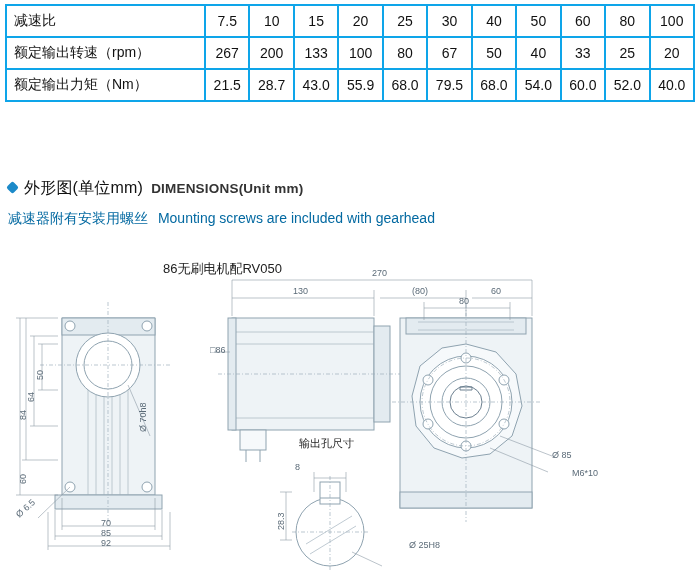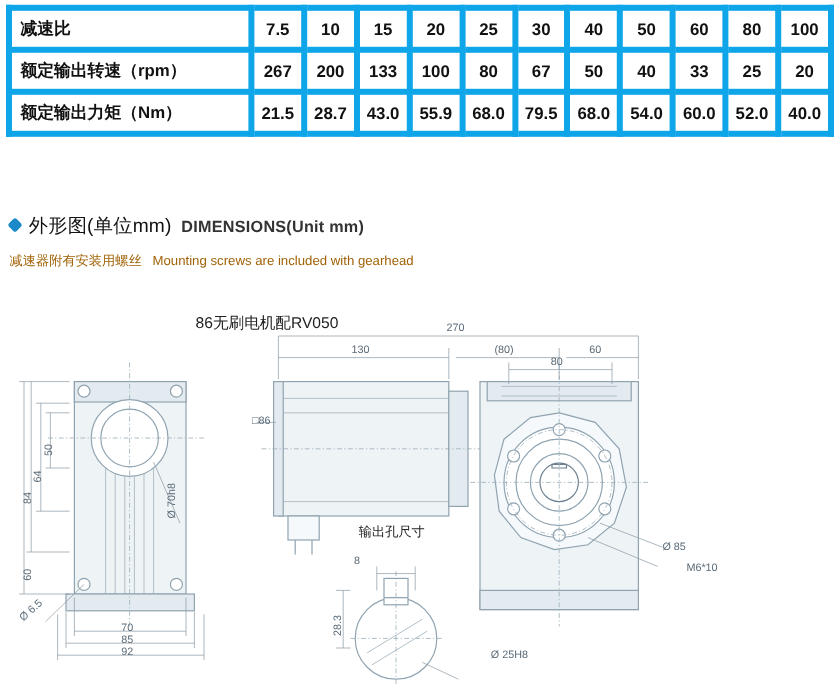--- a/index.html
+++ b/index.html
@@ -17,27 +17,26 @@
   }
 
   
   .spec-table {
     border-collapse: collapse;
     width: 690px;
     margin: 4px 0 0 5px;
     table-layout: fixed;
   }
   .spec-table td {
-    border: 5px solid #0ea5e9;
+    border: 2px solid #0ea5e9;
     height: 30px;
     text-align: center;
     font-size: 14px;
     color: #111;
     padding: 0;
-    font-weight: bold;
   }
   .spec-table td.label {
     text-align: left;
     padding-left: 7px;
     width: 190px;
     font-size: 14px;
     white-space: nowrap;
   }
 
   
@@ -69,22 +68,22 @@
     font-size: 13.5px;
     font-weight: bold;
     color: #333;
     margin-left: 8px;
     letter-spacing: 0.2px;
   }
   .sub-line {
     position: absolute;
     left: 8px;
     top: 210px;
-    font-size: 11px;
-    color: #a16207;
+    font-size: 14px;
+    color: #0369a1;
   }
   .sub-line .en { margin-left: 6px; }
 
   
   .drawing {
     position: absolute;
     left: 0;
     top: 240px;
     width: 700px;
     height: 334px;

